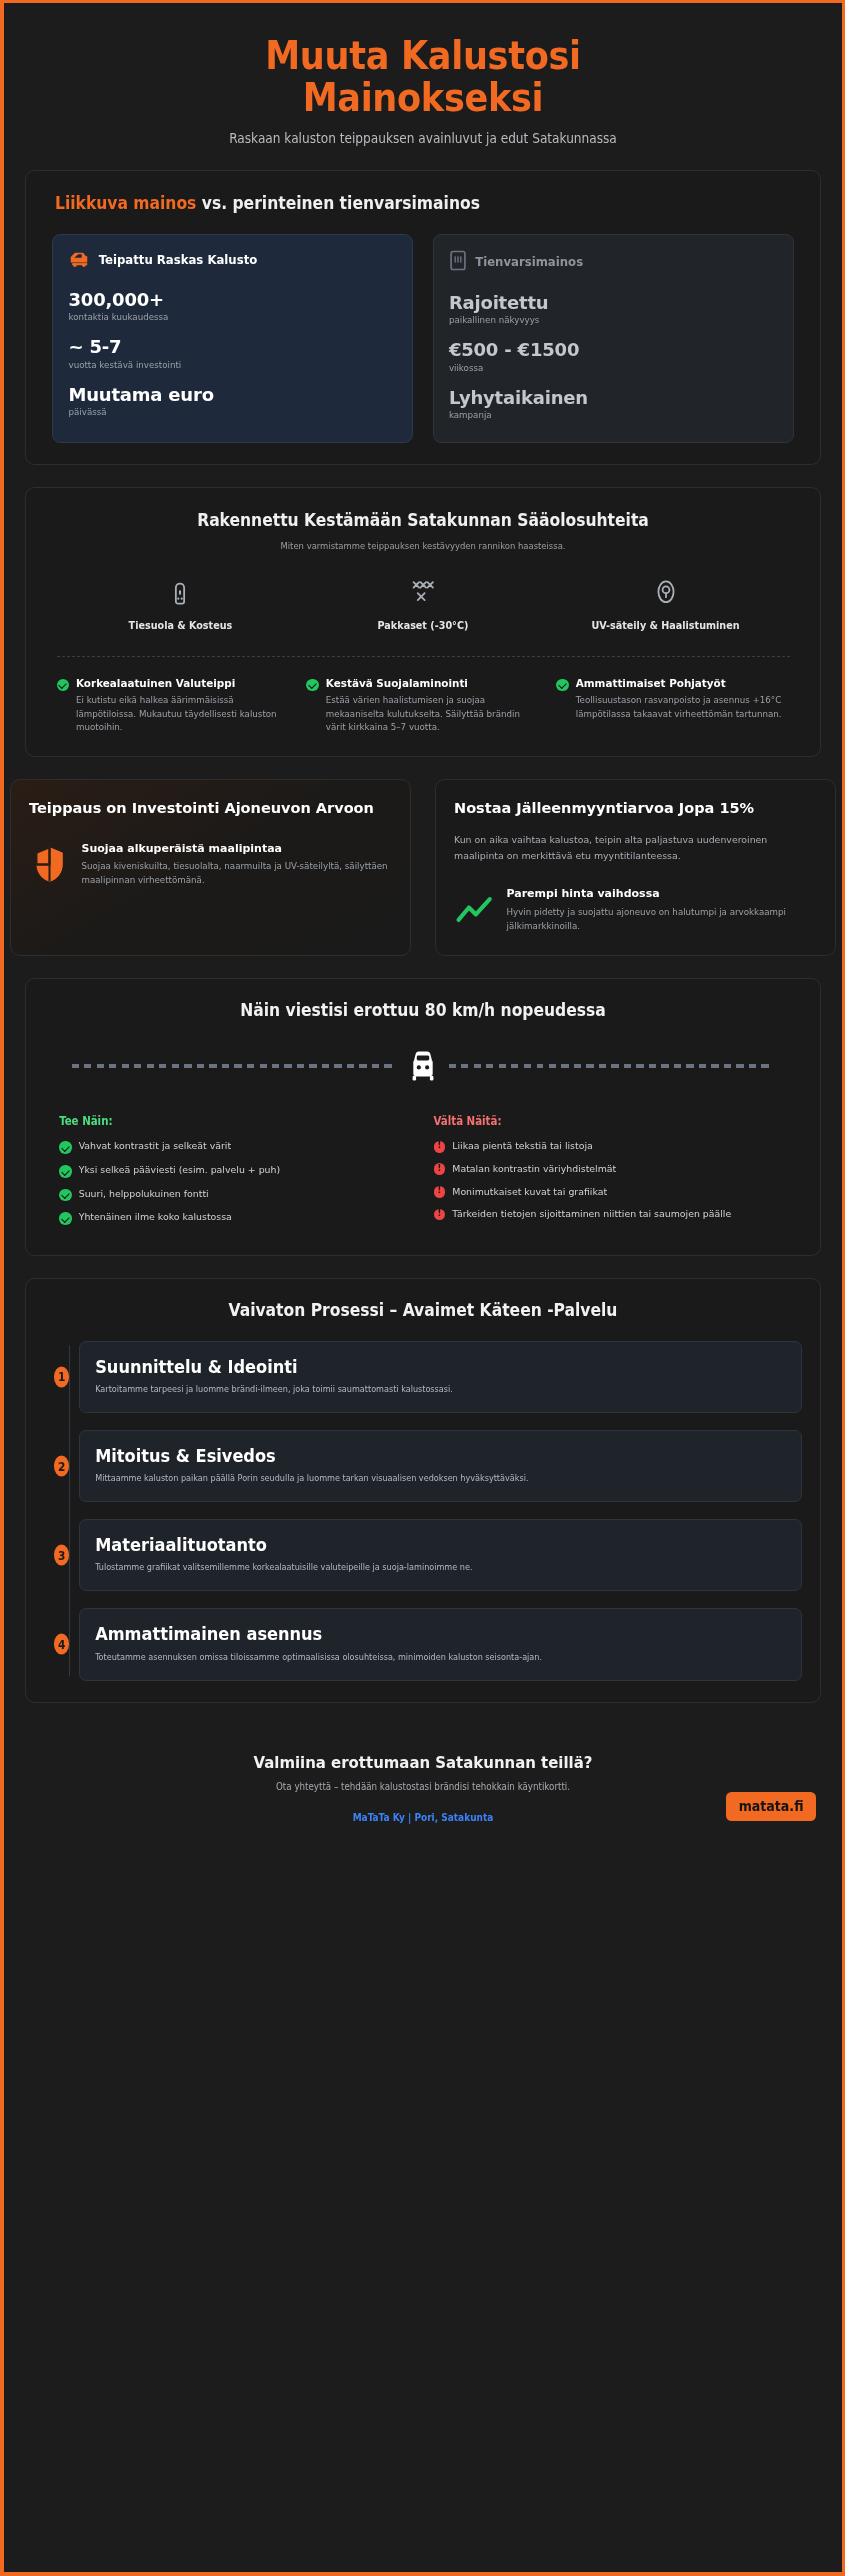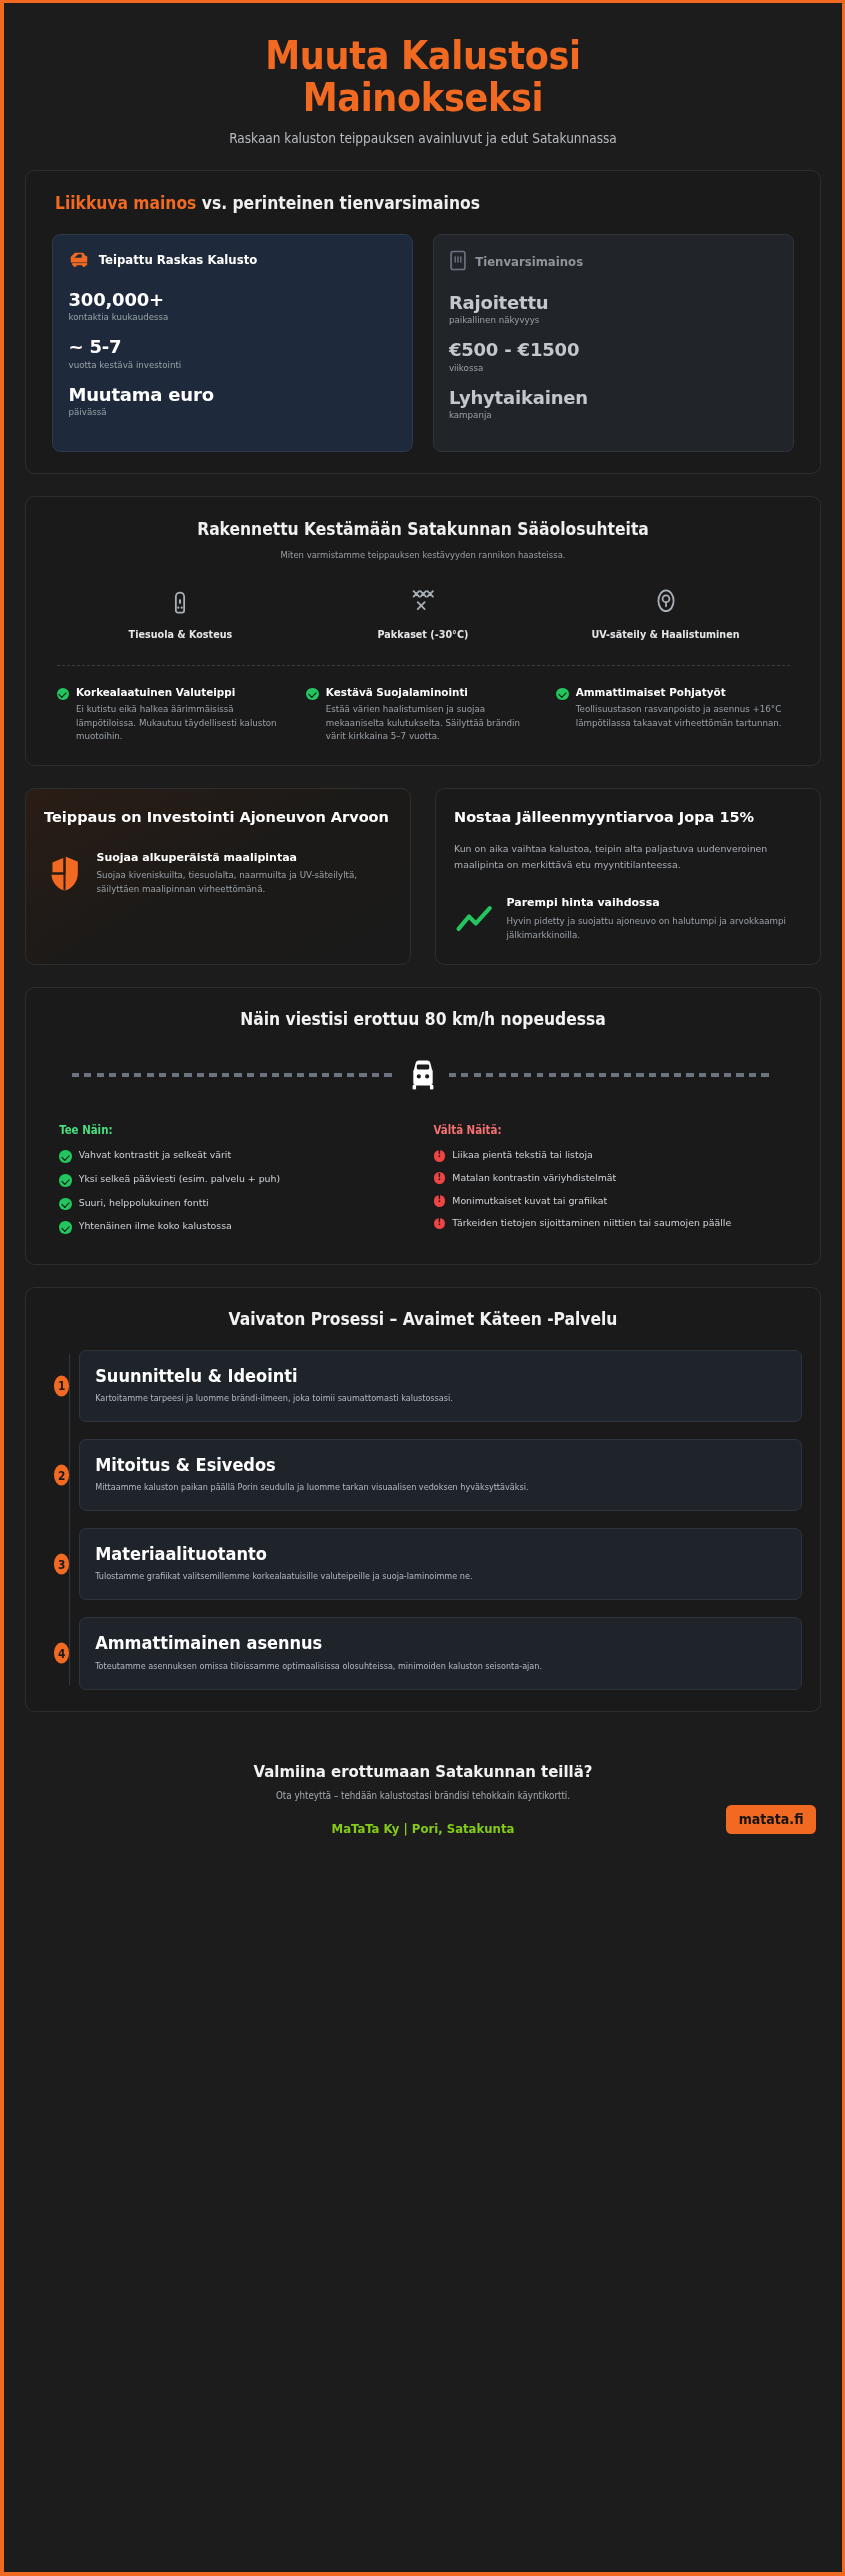--- a/index.html
+++ b/index.html
@@ -82,21 +82,21 @@
   .cmp-head {
     display: flex; align-items: center; gap: 8.3px; margin-bottom: 18px;
   }
   .cmp-head .label {
     font-size: 13px; font-weight: 700; line-height: 1.25;
     font-family: "DejaVu Sans Condensed", "Liberation Sans Narrow", "Liberation Sans", sans-serif;
   }
   .cmp-card.primary .label { color: #ffffff; }
   .cmp-card.muted .label   { color: #8e949b; }
   .cmp-stat { margin-bottom: 14.5px; }
-  .cmp-stat:last-child { margin-bottom: 13px; }
+  .cmp-stat:last-child { margin-bottom: 4px; }
   .cmp-stat .big {
     font-size: 18px; font-weight: 700; letter-spacing: -0.2px;
   }
   .cmp-card.primary .big { color: #ffffff; }
   .cmp-card.muted .big   { color: #c3c8ce; }
   .cmp-stat .small { font-size: 8.7px; color: #9aa0a7; margin-top: 2.1px; }
 
   
   .weather-icons {
     display: flex; justify-content: space-around; margin-top: 26px; padding: 0 15.2px;
@@ -120,21 +120,21 @@
     content: ""; position: absolute; left: 3.5px; top: 2.8px;
     width: 3.5px; height: 6.2px; border: solid #0e1410; border-width: 0 1.4px 1.4px 0;
     transform: rotate(45deg);
   }
   .feat .ft {
     font-size: 10.4px; font-weight: 700; color: #ffffff; line-height: 1.3; margin-bottom: 4.2px;
   }
   .feat .fd { font-size: 8.7px; color: #9ba1a8; line-height: 1.55; }
 
   
-  .value-row { display: flex; gap: 24px; margin: 0 21px 22px; }
+  .value-row { display: flex; gap: 24px; margin: 0 6px 22px; }
   .value-card {
     flex: 1; border-radius: 9.7px; padding: 19.4px 18px 21px;
     border: 0.7px solid #2e2e2e;
   }
   .value-card.warm { background: linear-gradient(150deg, #2a1d15 0%, #1c1a18 48%, #1a1a1a 100%); }
   .value-card.cool { background: #1a1a1a; }
   .value-card h3 {
     font-size: 14.5px; font-weight: 700; color: #ffffff; line-height: 1.3; margin-bottom: 14px;
   }
   .value-card p.lead { font-size: 9.4px; color: #a8aeb5; line-height: 1.7; }
@@ -214,21 +214,21 @@
   .footer { text-align: center; padding: 28px 21px 29px; position: relative; }
   .footer h2 {
     font-size: 16.6px; font-weight: 700; color: #f2f2f2;
     font-family: "DejaVu Sans Condensed", "Liberation Sans Narrow", "Liberation Sans", sans-serif;
   }
   .footer .fsub {
     font-size: 9.7px; color: #a6abb1; margin-top: 9.7px;
     font-family: "DejaVu Sans Condensed", "Liberation Sans Narrow", "Liberation Sans", sans-serif;
   }
   .footer .fbrand {
-    font-size: 13px; font-weight: 700; color: #84cc16; margin-top: 19.4px;
+    font-size: 10px; font-weight: 700; color: #3b82f6; margin-top: 19.4px;
     font-family: "DejaVu Sans Condensed", "Liberation Sans Narrow", "Liberation Sans", sans-serif;
   }
   .footer .badge {
     position: absolute; right: 26px; bottom: 31px;
     background: #f26a21; color: #141414; border-radius: 5.5px;
     padding: 6.2px 12.5px; font-size: 14px; font-weight: 700;
     font-family: "DejaVu Sans Condensed", "Liberation Sans Narrow", "Liberation Sans", sans-serif;
   }
 </style>
 </head>

